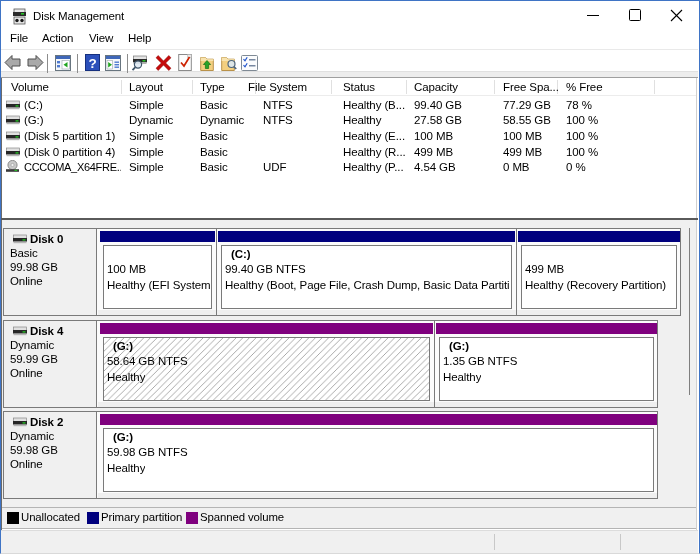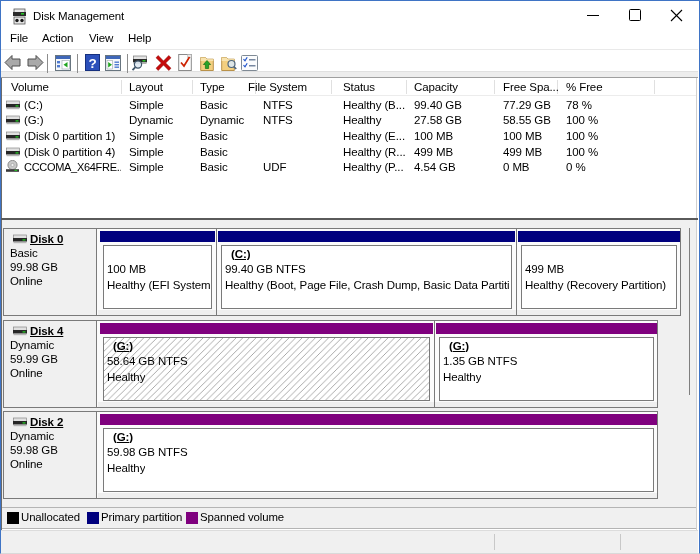--- a/index.html
+++ b/index.html
@@ -1,17 +1,17 @@
 <!DOCTYPE html>
 <html><head><meta charset="utf-8"><style>
 *{margin:0;padding:0;box-sizing:border-box;}
 html,body{width:700px;height:554px;overflow:hidden;}
 body{font-family:"Liberation Sans",sans-serif;font-size:12px;color:#000;background:#fff;position:relative;}
 .t{position:absolute;white-space:nowrap;font-size:11.5px;line-height:16px;letter-spacing:-0.1px;}
-.b{font-weight:bold;text-decoration:underline;}
+.b{font-weight:bold;}
 .sep{position:absolute;width:1px;background:#c9c9c9;}
 </style></head><body>
 <div style="position:absolute;left:0;top:0;width:700px;height:554px;border:1px solid #3f74c5;border-bottom:1px solid #d9d9d9;z-index:99;pointer-events:none;"></div>
 <svg class="t" style="left:11px;top:8px;" width="17" height="17" viewBox="0 0 17 17">
 <rect x="3" y="1" width="11" height="4" fill="#e8e8e8" stroke="#555" stroke-width="0.8"></rect>
 <rect x="2" y="4" width="13" height="4" fill="#2b2b2b"></rect>
 <rect x="10" y="5" width="3" height="1.6" fill="#27c427"></rect>
 <rect x="3" y="9" width="11" height="7" fill="#e9e9e9" stroke="#555" stroke-width="0.8"></rect>
 <circle cx="6" cy="12.5" r="1.7" fill="#1a1a1a"></circle>
     <circle cx="11" cy="12.5" r="1.7" fill="#1a1a1a"></circle>
@@ -141,21 +141,21 @@
 <div class="t" style="left:343px;top:112px;">Healthy</div>
 <div class="t" style="left:414px;top:112px;">27.58 GB</div>
 <div class="t" style="left:503px;top:112px;">58.55 GB</div>
 <div class="t" style="left:566px;top:112px;">100 %</div>
 <svg style="position:absolute;left:6px;top:131px;" width="14" height="10" viewBox="0 0 14 10">
 <rect x="0.5" y="1" width="13" height="3.6" fill="#e0e0e0" stroke="#888" stroke-width="0.7"></rect>
 <rect x="0" y="4" width="14" height="3.6" fill="#262626"></rect>
 <rect x="9.5" y="5.2" width="3" height="1.4" fill="#22bb22"></rect>
 <rect x="0.5" y="7.6" width="13" height="1.6" fill="#b5b5b5"></rect>
   </svg>
-<div class="t" style="left:24px;top:128px;width:97px;overflow:hidden;">(Disk 0 partition 1)</div>
+<div class="t" style="left:24px;top:128px;width:97px;overflow:hidden;">(Disk 5 partition 1)</div>
 <div class="t" style="left:129px;top:128px;">Simple</div>
 <div class="t" style="left:200px;top:128px;">Basic</div>
 <div class="t" style="left:343px;top:128px;">Healthy (E...</div>
 <div class="t" style="left:414px;top:128px;">100 MB</div>
 <div class="t" style="left:503px;top:128px;">100 MB</div>
 <div class="t" style="left:566px;top:128px;">100 %</div>
 <svg style="position:absolute;left:6px;top:147px;" width="14" height="10" viewBox="0 0 14 10">
 <rect x="0.5" y="1" width="13" height="3.6" fill="#e0e0e0" stroke="#888" stroke-width="0.7"></rect>
 <rect x="0" y="4" width="14" height="3.6" fill="#262626"></rect>
 <rect x="9.5" y="5.2" width="3" height="1.4" fill="#22bb22"></rect>

